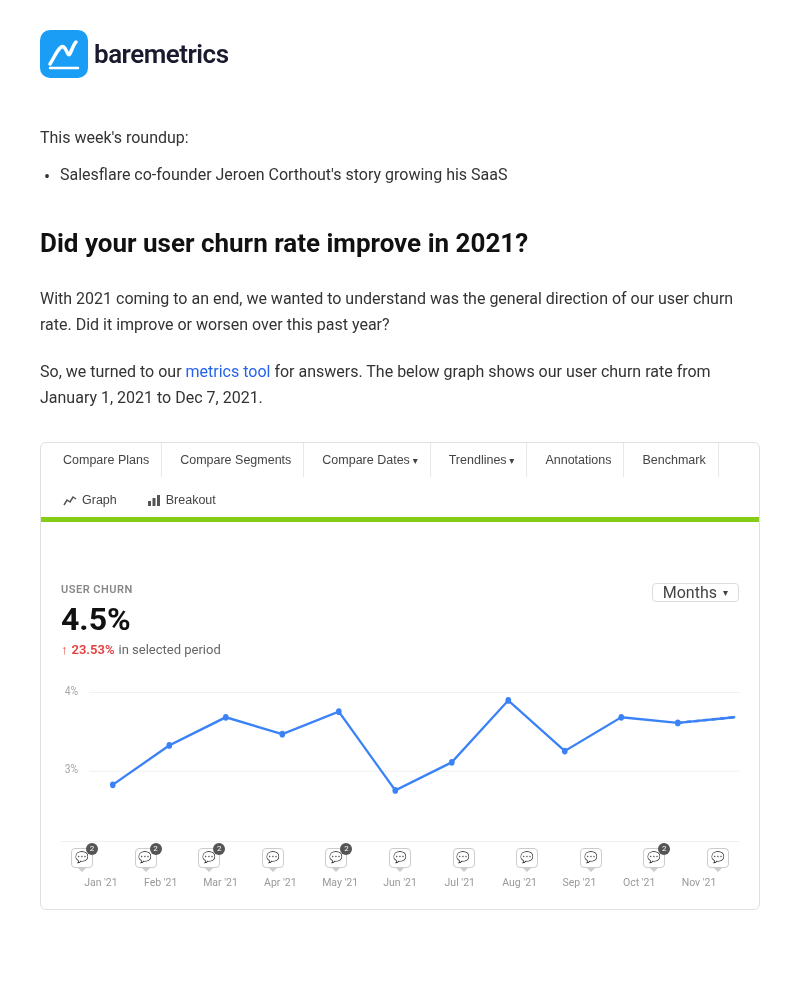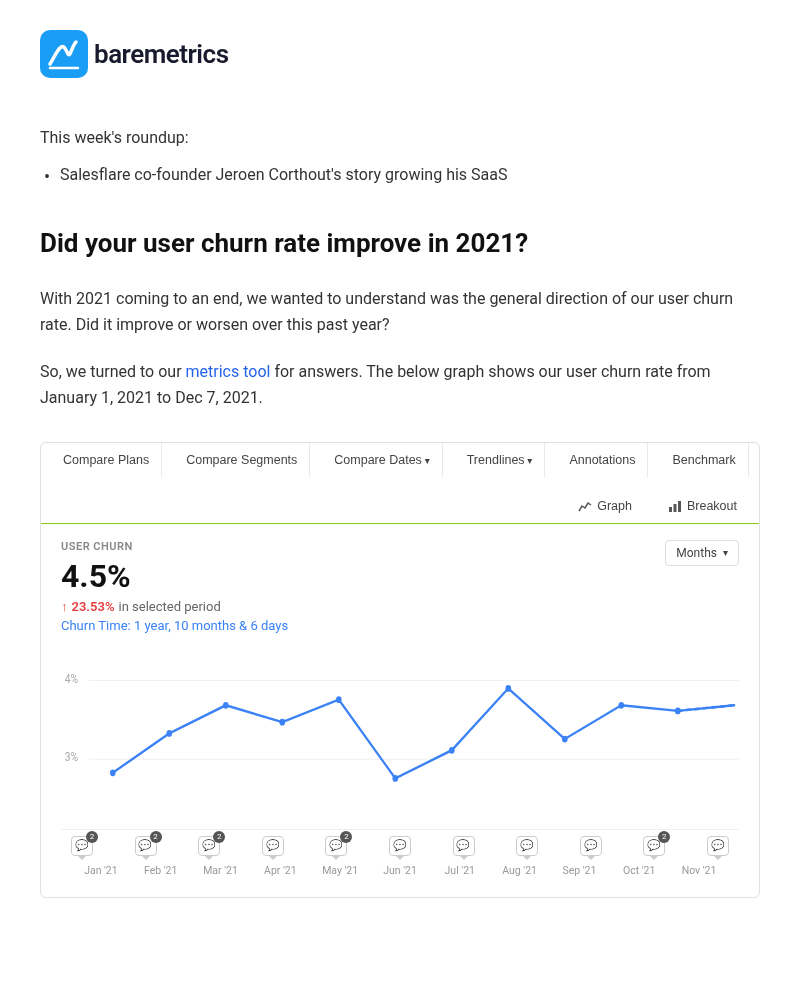--- a/index.html
+++ b/index.html
@@ -75,23 +75,23 @@
     .chart-widget {
       border: 1px solid #e0e0e0;
       border-radius: 6px;
       margin-top: 30px;
       overflow: hidden;
       background: #fff;
     }
     .chart-toolbar {
       display: flex;
       align-items: center;
-      border-bottom: 1px solid #84cc16;
+      border-bottom: 5px solid #84cc16;
       padding: 0 10px;
-      gap: 12px;
+      gap: 6px;
       flex-wrap: wrap;
     }
     .toolbar-btn {
       font-size: 12.5px;
       color: #444;
       padding: 10px 12px;
       border: none;
       background: none;
       cursor: pointer;
       border-right: 1px solid #e8e8e8;
@@ -128,20 +128,21 @@
       font-weight: 600;
       color: #888;
       letter-spacing: 0.5px;
       text-transform: uppercase;
       margin-bottom: 4px;
     }
     .chart-header-row {
       display: flex;
       align-items: flex-start;
       justify-content: space-between;
+      margin-top: 45px;
     }
     .chart-value {
       font-size: 32px;
       font-weight: 700;
       color: #111;
       margin-bottom: 4px;
     }
     .chart-change {
       display: flex;
       align-items: center;
@@ -166,25 +167,25 @@
     }
     .churn-time span {
       color: #3b82f6;
     }
     .months-select {
       display: flex;
       align-items: center;
       border: 1px solid #ddd;
       border-radius: 4px;
       padding: 5px 10px;
-      font-size: 12px;
+      font-size: 16px;
       color: #444;
       cursor: pointer;
       gap: 6px;
-      height: 26px;
+      height: 19px;
     }
     .months-select::after {
       content: '▾';
       font-size: 10px;
     }
 
     
     .chart-svg-container {
       position: relative;
       width: 100%;
@@ -316,24 +317,20 @@
   <div class="chart-body">
     <div class="chart-header-row">
       <div>
         <div class="chart-label">USER CHURN</div>
         <div class="chart-value">4.5%</div>
         <div class="chart-change">
           <span class="arrow-up">↑</span>
           <span class="pct">23.53%</span>
           <span class="period">in selected period</span>
         </div>
-        <div class="churn-time">
-          <span>Churn Time:</span>
-          <span>1 year, 10 months &amp; 6 days</span>
-        </div>
       </div>
       <div class="months-select">
         <span>Months</span>
       </div>
     </div>
 
     <div class="chart-svg-container">
       <svg viewBox="0 0 720 160" preserveAspectRatio="none">
 
         <text x="4" y="30" font-size="11" fill="#aaa">4%</text>

